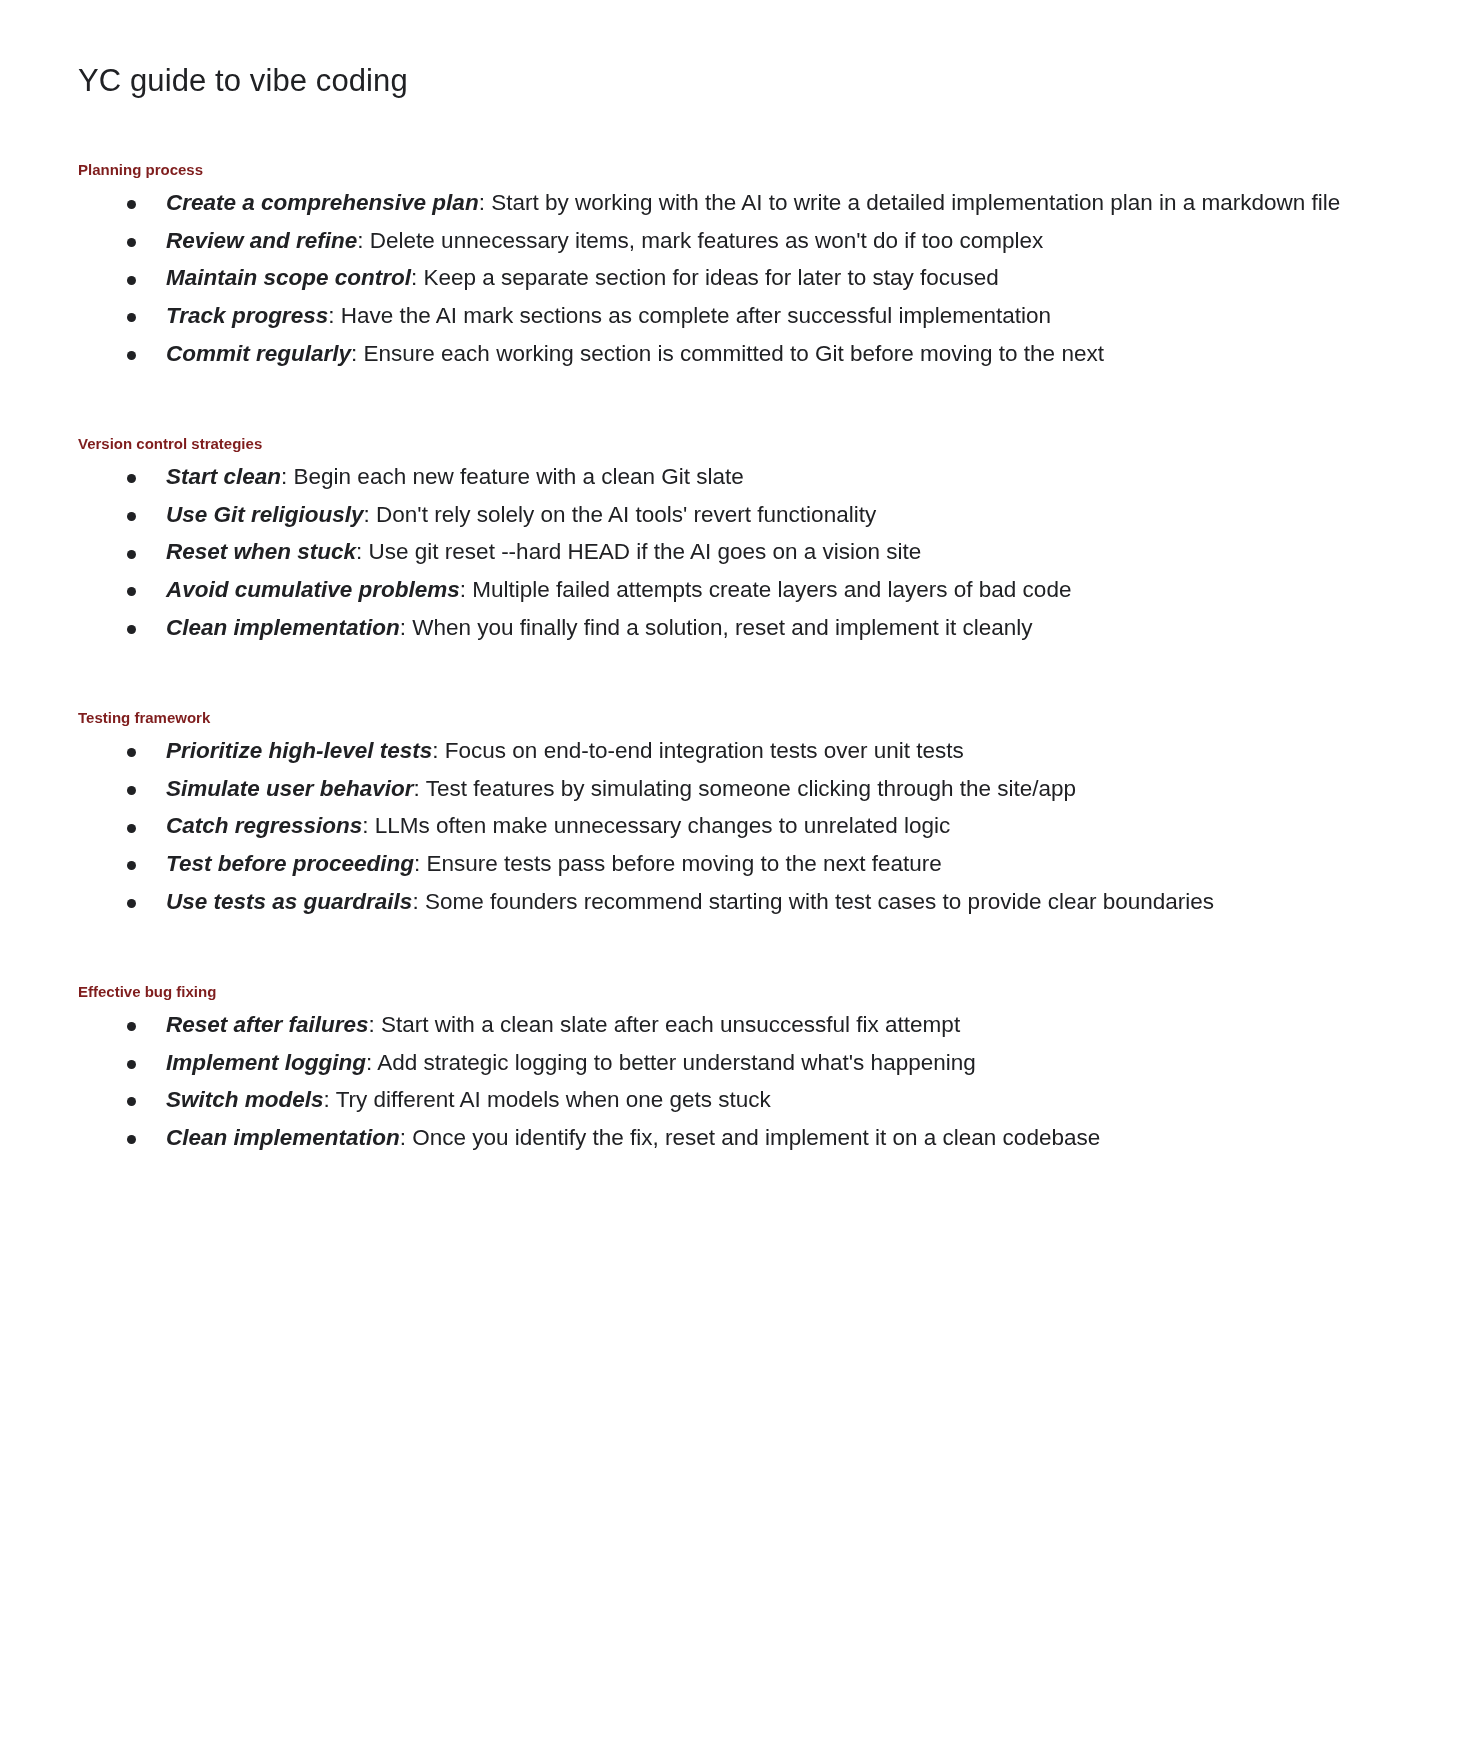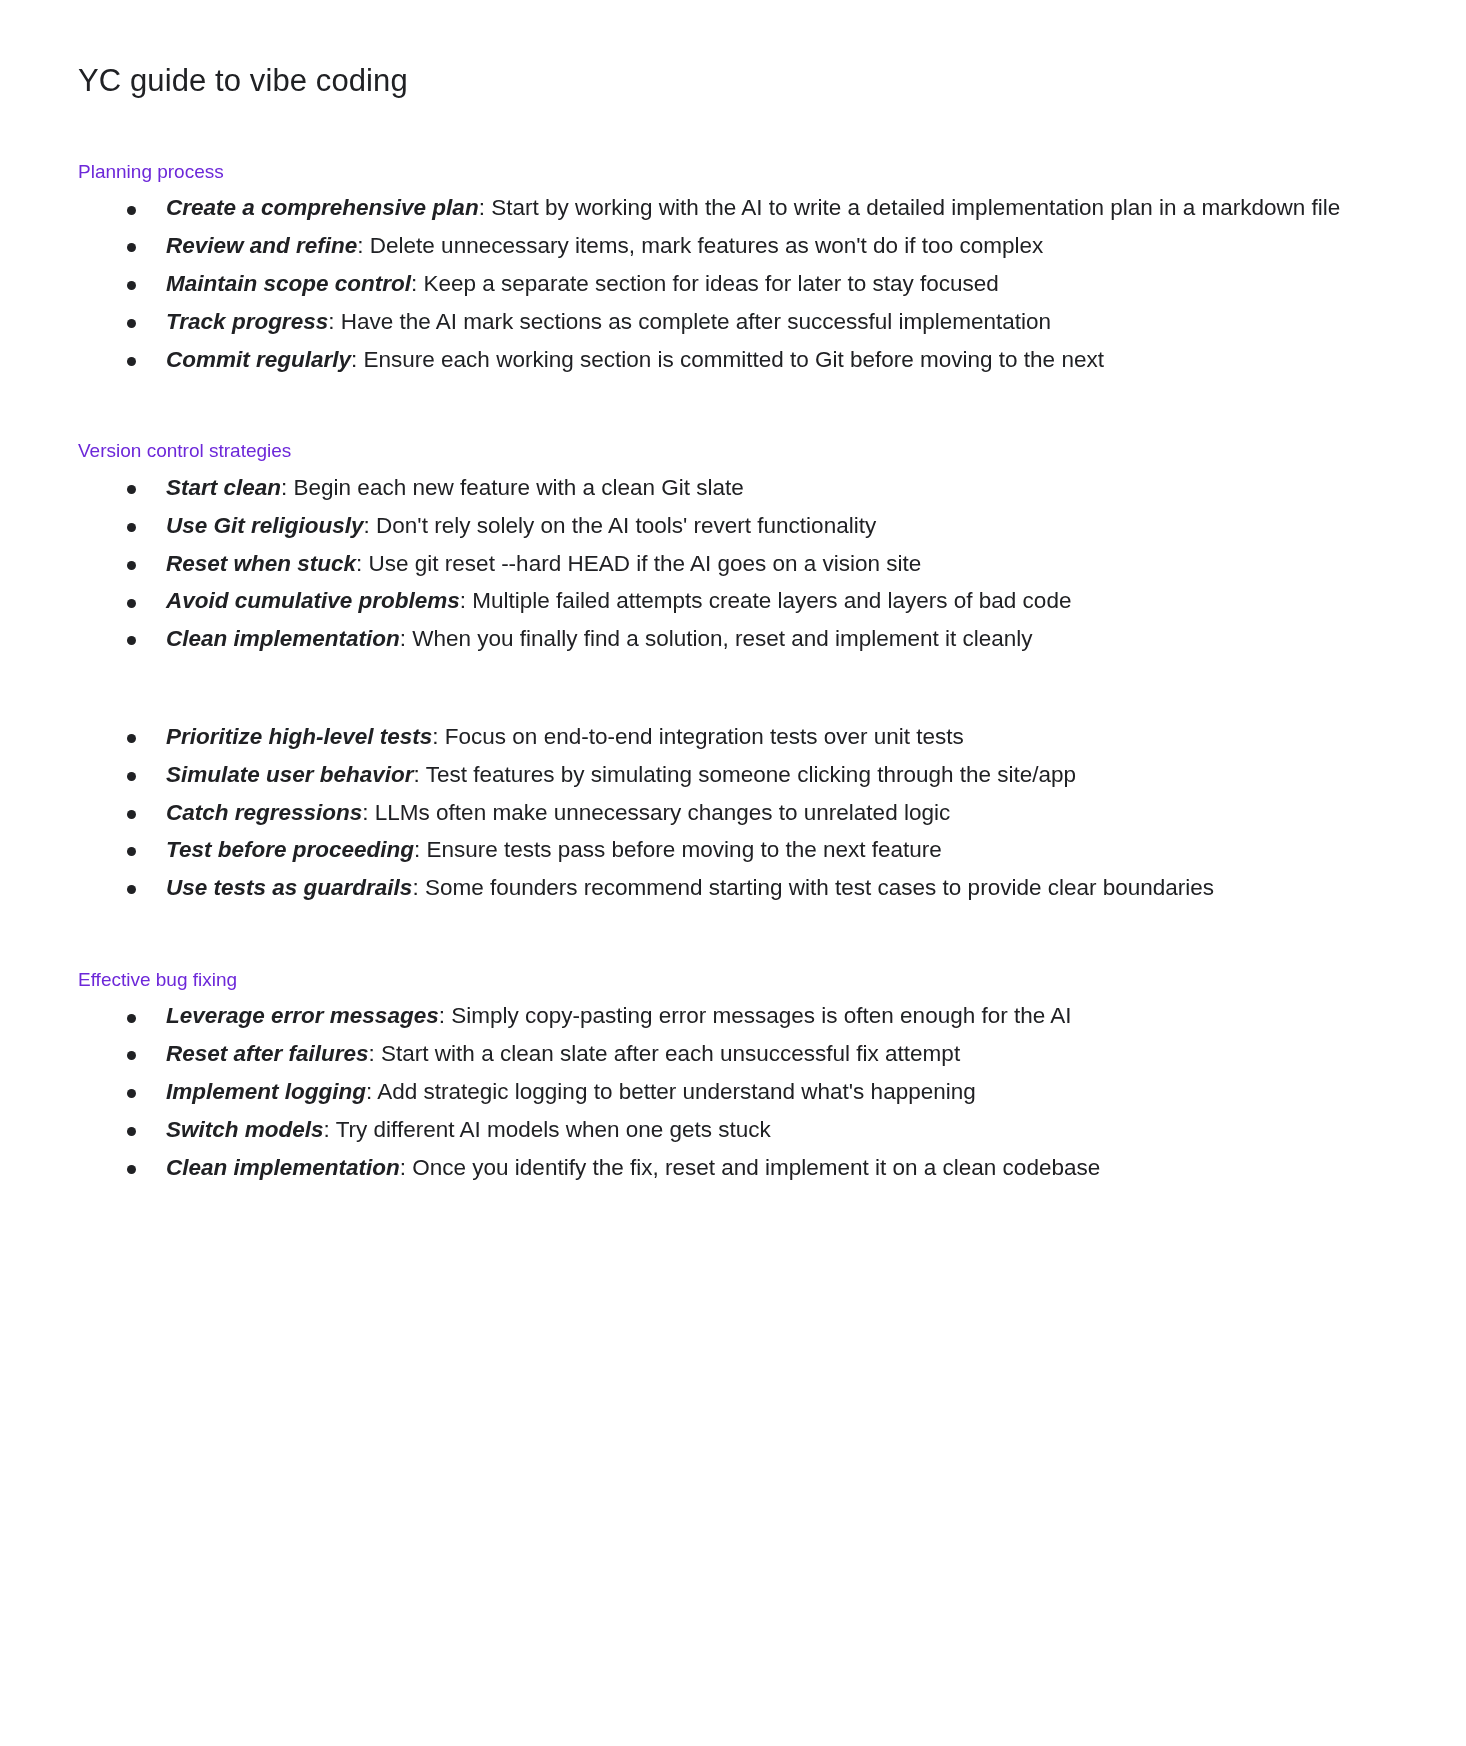--- a/index.html
+++ b/index.html
@@ -23,23 +23,23 @@
     font-weight: 400;
     color: #202124;
     letter-spacing: 0.1px;
     margin: 0 0 58px 0;
     line-height: 1.25;
   }
   .section {
     margin-bottom: 34px;
   }
   .section-heading {
-    font-size: 19px;
-    font-weight: 400;
-    color: #6d28d9;
+    font-size: 15px;
+    font-weight: 700;
+    color: #7f1d1d;
     line-height: 1.4;
     margin: 0 0 4px 0;
   }
   ul.bullets {
     list-style: none;
     margin: 0;
     padding: 0;
   }
   ul.bullets > li {
     position: relative;
@@ -98,35 +98,35 @@
         <li><span class="dot"></span><span class="lead">Use Git religiously</span><span class="rest">: Don't rely solely on the AI tools' revert functionality</span></li>
         <li><span class="dot"></span><span class="lead">Reset when stuck</span><span class="rest">: Use git reset --hard HEAD if the AI goes on a vision site</span></li>
         <li><span class="dot"></span><span class="lead">Avoid cumulative problems</span><span class="rest">: Multiple failed attempts create layers and layers of bad code</span></li>
         <li><span class="dot"></span><span class="lead">Clean implementation</span><span class="rest">: When you finally find a solution, reset and implement it cleanly</span></li>
       </ul>
     </div>
 
     <div class="gap"></div>
 
     <div class="section">
+      <div class="section-heading">Testing framework</div>
       <ul class="bullets">
         <li><span class="dot"></span><span class="lead">Prioritize high-level tests</span><span class="rest">: Focus on end-to-end integration tests over unit tests</span></li>
         <li><span class="dot"></span><span class="lead">Simulate user behavior</span><span class="rest">: Test features by simulating someone clicking through the site/app</span></li>
         <li><span class="dot"></span><span class="lead">Catch regressions</span><span class="rest">: LLMs often make unnecessary changes to unrelated logic</span></li>
         <li><span class="dot"></span><span class="lead">Test before proceeding</span><span class="rest">: Ensure tests pass before moving to the next feature</span></li>
         <li><span class="dot"></span><span class="lead">Use tests as guardrails</span><span class="rest">: Some founders recommend starting with test cases to provide clear boundaries</span></li>
       </ul>
     </div>
 
     <div class="gap"></div>
 
     <div class="section">
       <div class="section-heading">Effective bug fixing</div>
       <ul class="bullets">
-        <li><span class="dot"></span><span class="lead">Leverage error messages</span><span class="rest">: Simply copy-pasting error messages is often enough for the AI</span></li>
         <li><span class="dot"></span><span class="lead">Reset after failures</span><span class="rest">: Start with a clean slate after each unsuccessful fix attempt</span></li>
         <li><span class="dot"></span><span class="lead">Implement logging</span><span class="rest">: Add strategic logging to better understand what's happening</span></li>
         <li><span class="dot"></span><span class="lead">Switch models</span><span class="rest">: Try different AI models when one gets stuck</span></li>
         <li><span class="dot"></span><span class="lead">Clean implementation</span><span class="rest">: Once you identify the fix, reset and implement it on a clean codebase</span></li>
       </ul>
     </div>
 
   </div>
 </div>
 

